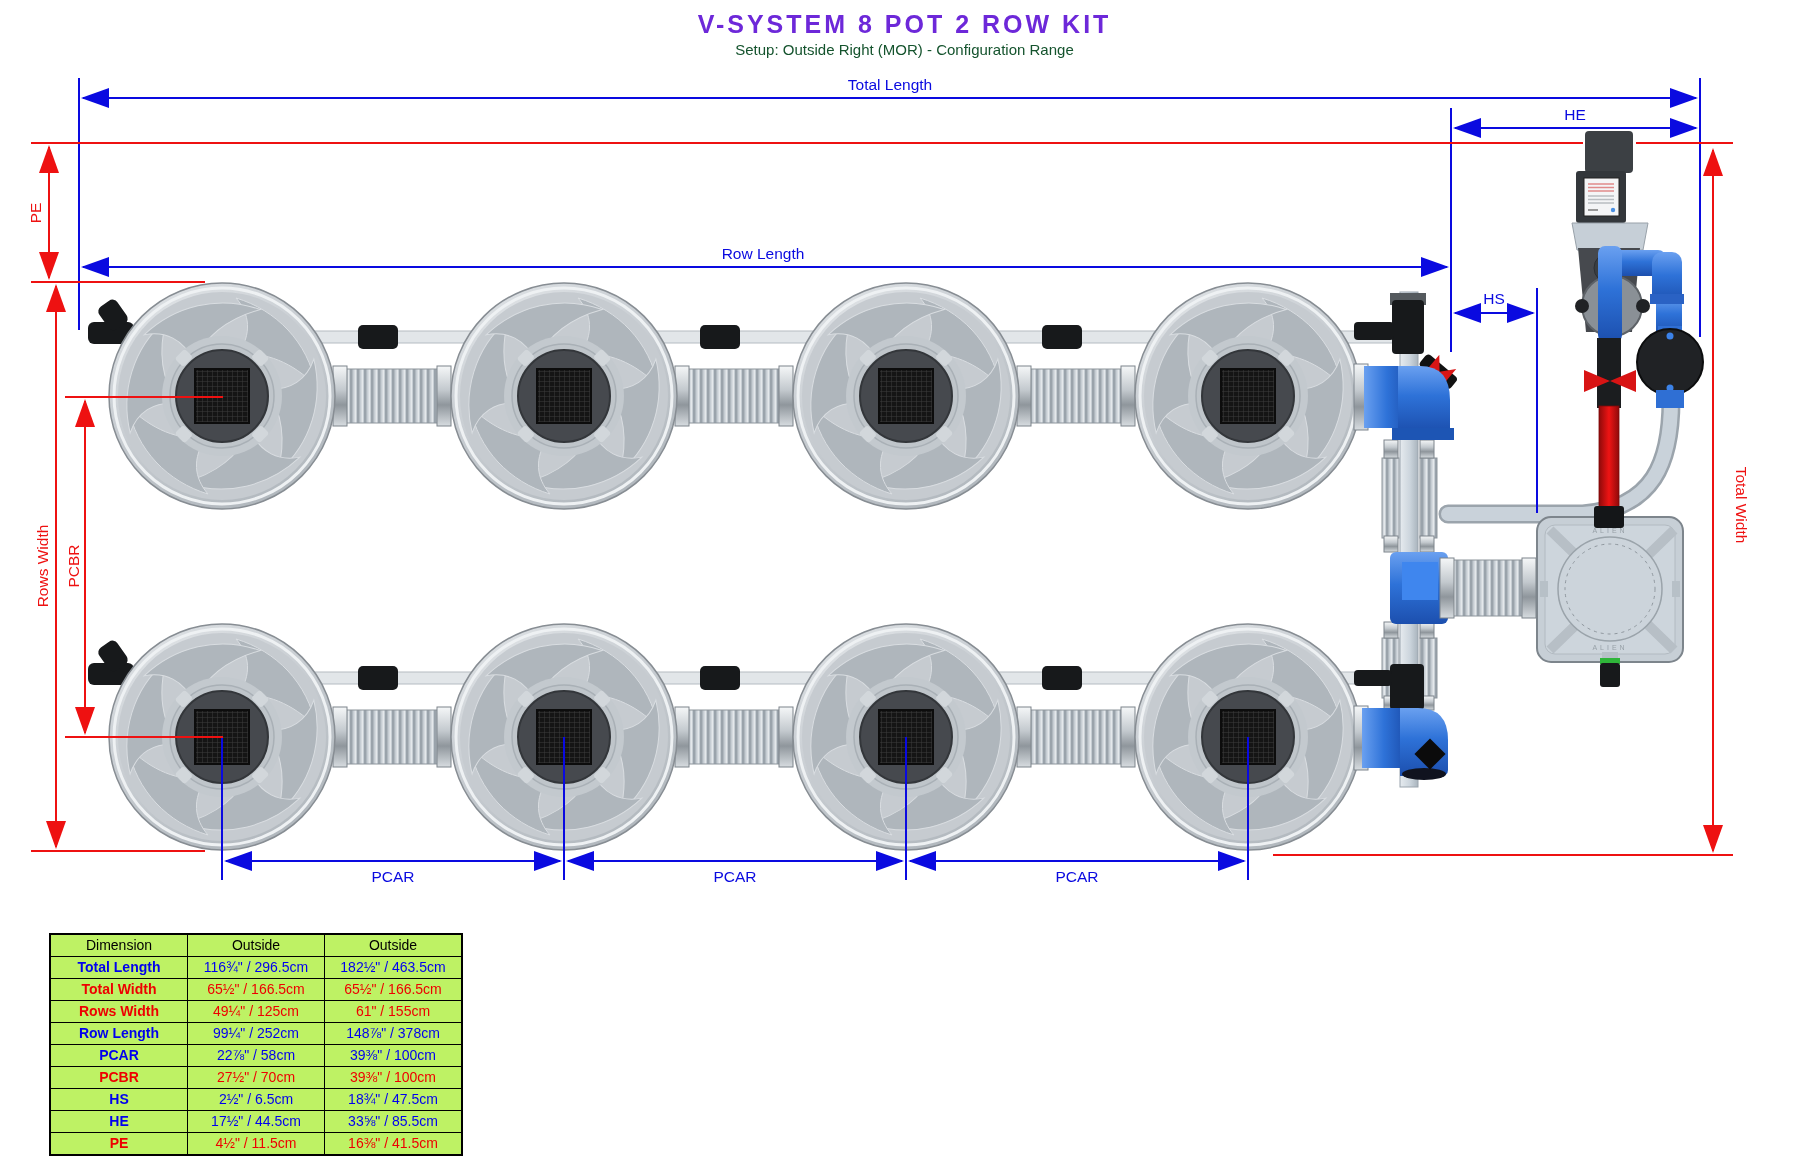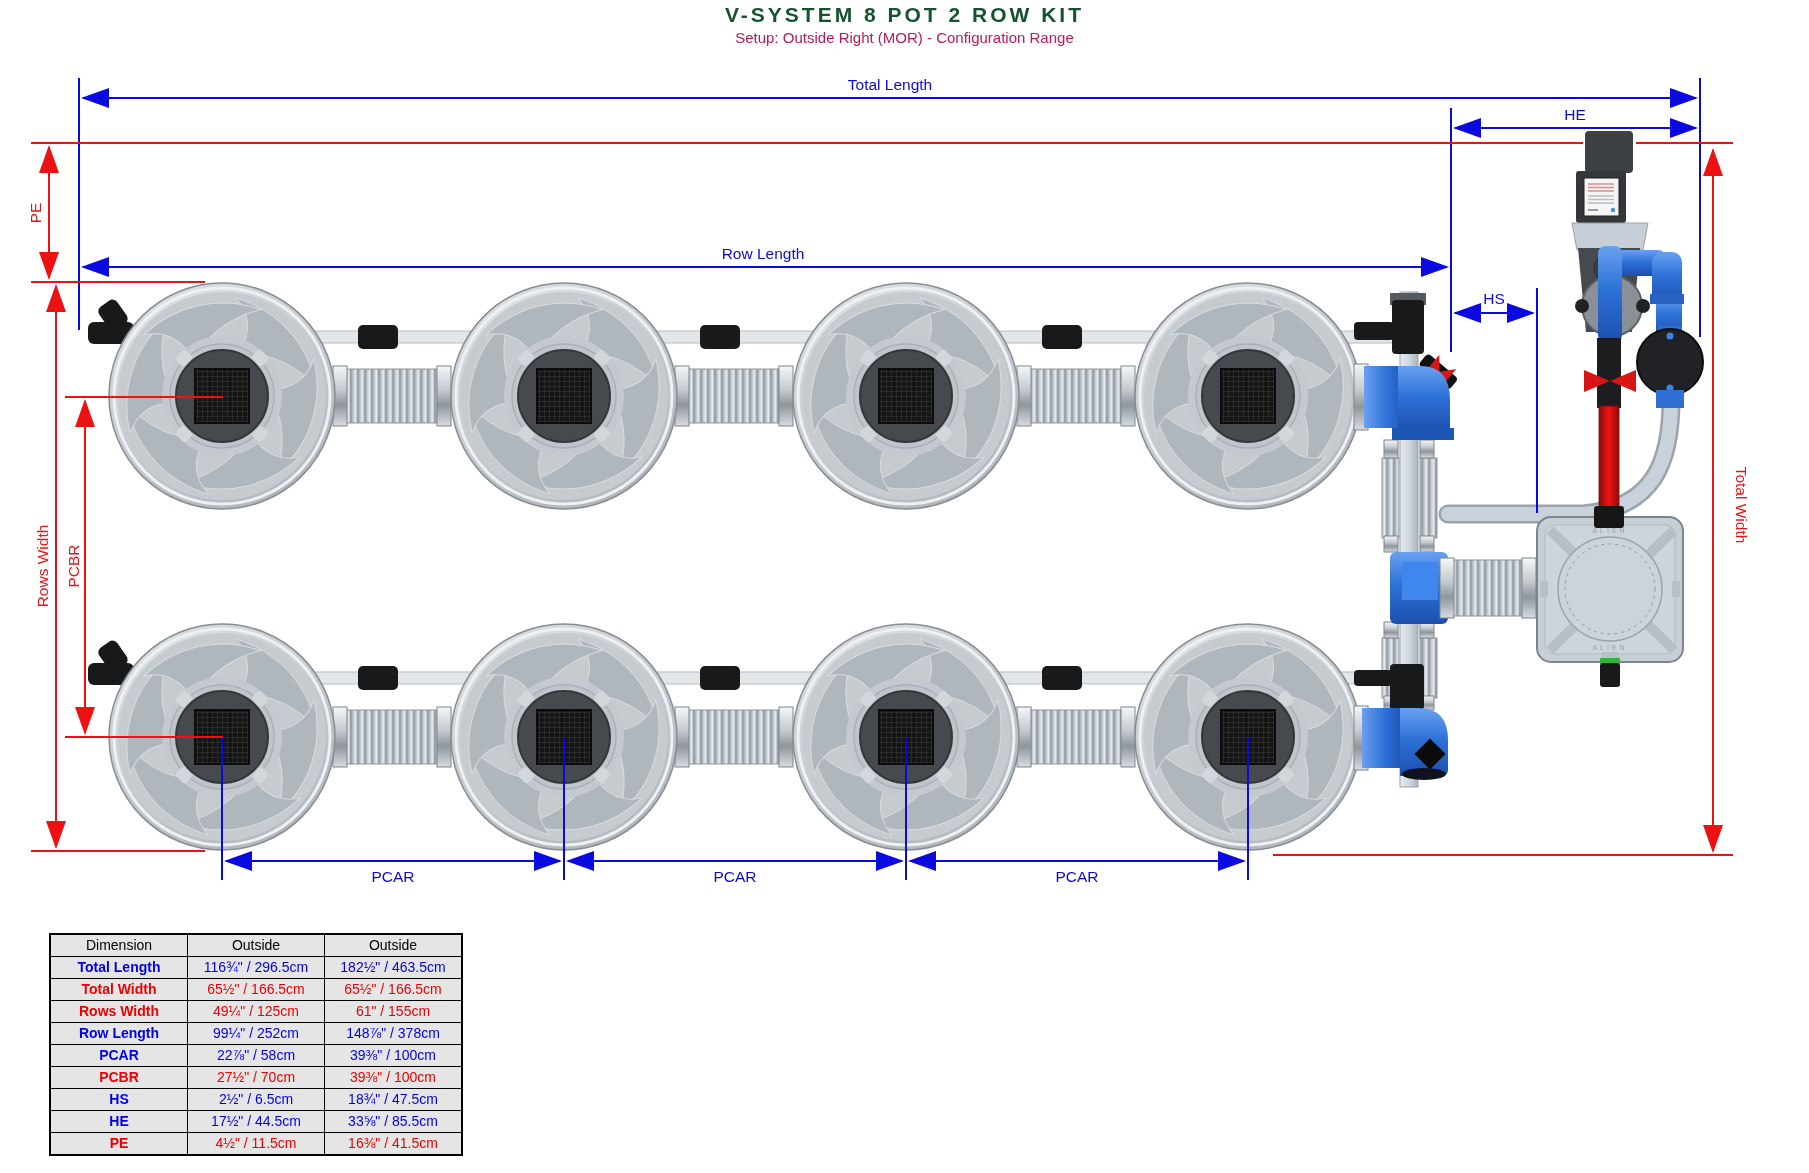--- a/index.html
+++ b/index.html
@@ -1,27 +1,27 @@
 <!DOCTYPE html>
 <html><head>
 <meta charset="utf-8">
 <style>
   html,body{margin:0;padding:0;background:#fff;width:1809px;height:1173px;overflow:hidden;
     font-family:"Liberation Sans", sans-serif;}
   .stage{position:relative;width:1809px;height:1173px;background:#fff;}
   .titles{position:absolute;top:0;left:0;width:100%;text-align:center;z-index:5;}
-  .main-title{font-size:21px;font-weight:bold;letter-spacing:3px;color:#14532d;margin-top:3px;}
-  .sub-title{font-size:15px;color:#be185d;margin-top:2px;}
+  .main-title{font-size:25px;font-weight:bold;letter-spacing:3px;color:#6d28d9;margin-top:10px;}
+  .sub-title{font-size:15px;color:#14532d;margin-top:2px;}
   svg.diagram{position:absolute;left:0;top:0;z-index:1;}
   .dlab{font-size:15.5px;paint-order:stroke;stroke:#ffffff;stroke-width:6px;}
   .dlab.b{fill:#0a0ae0;} .dlab.r{fill:#ee1111;}
   .rsv-brand{font-size:7px;letter-spacing:3px;fill:#98a1a8;}
   
   table.dims{position:absolute;left:49px;top:933px;z-index:6;border-collapse:collapse;
-    background:#e5e5e5;font-size:14px;}
+    background:#bef264;font-size:14px;}
   table.dims th,table.dims td{border:1.6px solid #000;text-align:center;padding:0 4px;
     height:21px;line-height:21px;white-space:nowrap;}
   table.dims{border:2.5px solid #000;}
   table.dims th{font-weight:normal;color:#000;width:128px;}
   td.blue{color:#0000ee;} td.red{color:#ee0000;}
   td.dim{font-weight:bold;}
 </style>
 </head>
 <body>
 

